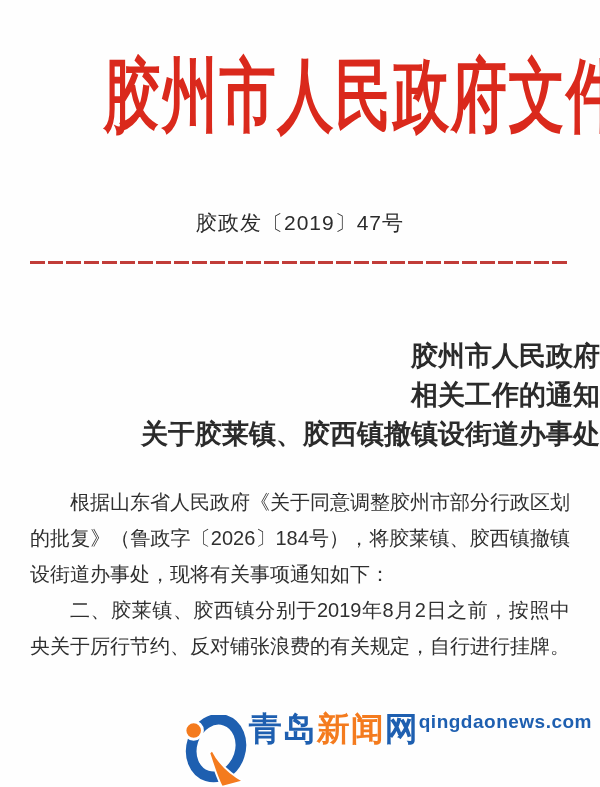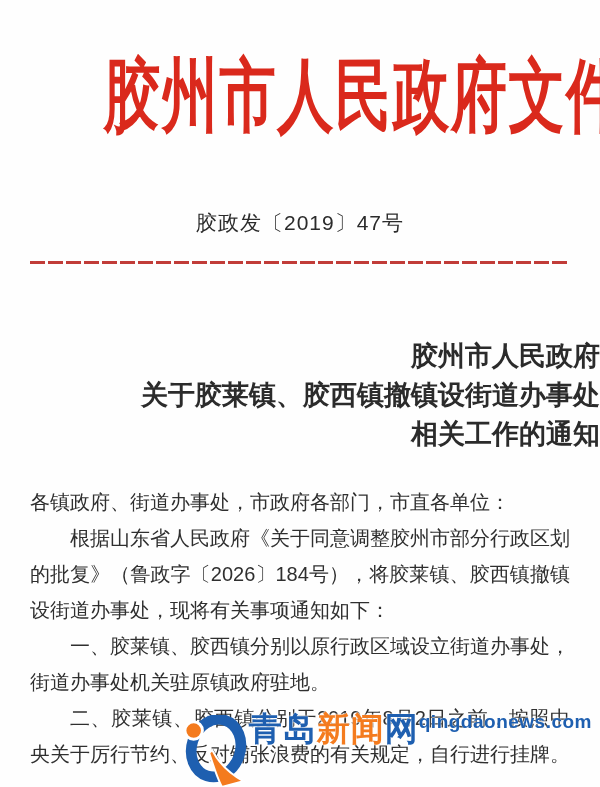--- a/index.html
+++ b/index.html
@@ -124,28 +124,26 @@
   <div class="red-header">
     <span class="org-title">胶州市人民政府文件</span>
   </div>
 
   <div class="doc-number">胶政发〔2019〕47号</div>
 
   <div class="red-line"></div>
 
   <div class="doc-title">
     <div>胶州市人民政府</div>
+    <div>相关工作的通知</div>
     <div>关于胶莱镇、胶西镇撤镇设街道办事处</div>
-    <div>相关工作的通知</div>
   </div>
 
   <div class="doc-body">
-    <p>各镇政府、街道办事处，市政府各部门，市直各单位：</p>
     <p class="indent">根据山东省人民政府《关于同意调整胶州市部分行政区划的批复》（鲁政字〔2026〕184号），将胶莱镇、胶西镇撤镇设街道办事处，现将有关事项通知如下：</p>
-    <p class="indent">一、胶莱镇、胶西镇分别以原行政区域设立街道办事处，街道办事处机关驻原镇政府驻地。</p>
     <p class="indent">二、胶莱镇、胶西镇分别于2019年8月2日之前，按照中央关于厉行节约、反对铺张浪费的有关规定，自行进行挂牌。</p>
   </div>
 
   <div class="watermark">
     <svg class="wm-logo" viewBox="0 0 80 74" xmlns="http://www.w3.org/2000/svg">
 
       <g transform="rotate(18 38 34)">
         <ellipse cx="38" cy="34" rx="25" ry="30" fill="none" stroke="#1e5fb0" stroke-width="11"></ellipse>
       </g>
 

